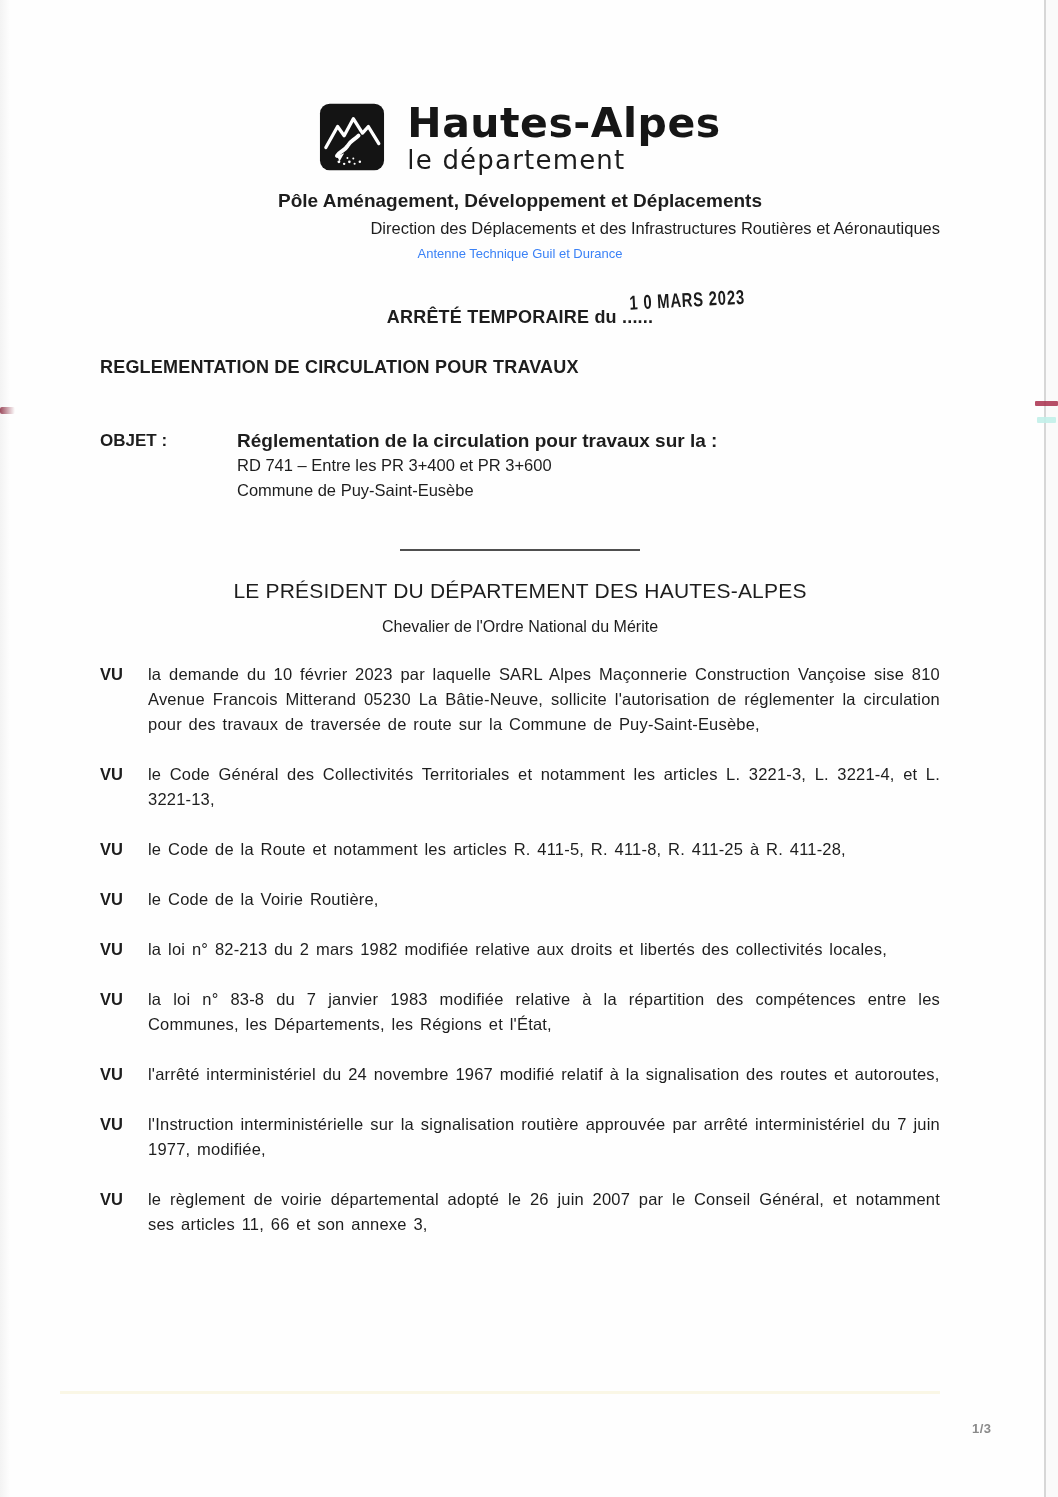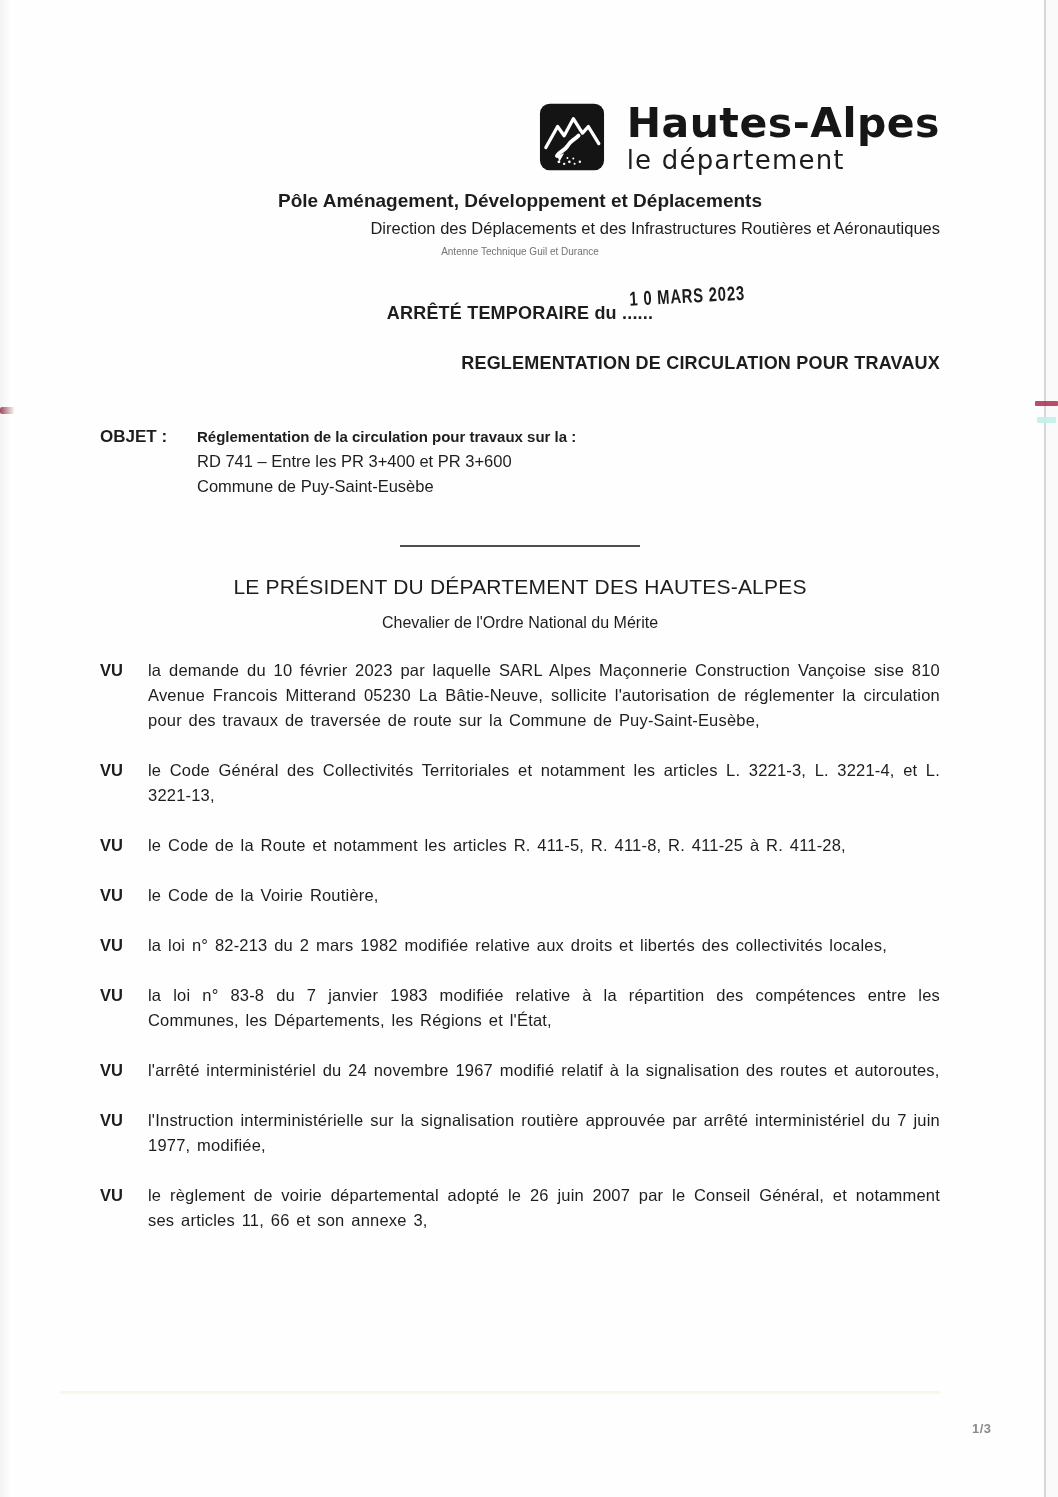--- a/index.html
+++ b/index.html
@@ -39,55 +39,55 @@
   .scan-streak-yellow {
     position:absolute; left:60px; top:1391px; width:880px; height:3px;
     background:#f6f1d2; opacity:.55;
   }
   .content {
     position:absolute; left:100px; top:0; width:840px;
   }
   
   .logo-row {
     padding-top:103px;
-    display:flex; justify-content:flex-end; align-items:flex-start; gap:22px;
+    display:flex; justify-content:center; align-items:flex-start; gap:22px;
   }
   .logo-mark { width:66px; height:68px; flex:none; }
   .logo-text-title {
     font-family:"DejaVu Sans", sans-serif;
     font-size:41px; font-weight:600; letter-spacing:.5px;
     color:#161616; line-height:1.0;
   }
   .logo-text-sub {
     font-family:"DejaVu Sans", sans-serif;
     font-size:26px; font-weight:400; letter-spacing:1.2px;
     color:#1c1c1c; margin-top:1px;
   }
   .org-line1 { text-align:center; font-size:19px; font-weight:700; margin-top:15px; }
   .org-line2 { text-align:right; font-size:16.5px; font-weight:400; margin-top:7px; }
-  .org-line3 { text-align:center; font-size:10px; font-weight:400; margin-top:8px; color:#737373; }
+  .org-line3 { text-align:center; font-size:13px; font-weight:400; margin-top:8px; color:#3b82f6; }
   
   .title-arrete {
     position:relative; text-align:center;
     font-size:18px; font-weight:700; margin-top:46px; letter-spacing:.2px;
   }
   .date-stamp {
     position:absolute; left:calc(50% + 110px); top:-14px;
     font-size:19px; font-weight:700; letter-spacing:1px;
     white-space:nowrap; color:#1b1b1b;
     transform:rotate(-3deg) scale(.78,1.05);
     transform-origin:left bottom;
   }
   .title-reglementation {
-    text-align:right; font-size:18px; font-weight:700; margin-top:29px; letter-spacing:.2px;
-  }
-  
-  .objet { margin-top:50px; display:flex; }
+    text-align:left; font-size:18px; font-weight:700; margin-top:29px; letter-spacing:.2px;
+  }
+  
+  .objet { margin-top:50px; display:flex;gap:40px; }
   .objet-label { flex:none; width:97px; font-size:17px; font-weight:700; line-height:25px; }
-  .objet-line1 { font-size:15px; font-weight:700; line-height:25px; }
+  .objet-line1 { font-size:19px; font-weight:700; line-height:25px; }
   .objet-line2, .objet-line3 { font-size:16.5px; font-weight:400; line-height:25px; }
   
   .divider {
     width:240px; height:2px; background:#4f4f4f; margin:46px auto 0;
   }
   .president-title {
     text-align:center; font-size:21px; font-weight:400; margin-top:28px; letter-spacing:.2px;
   }
   .president-subtitle {
     text-align:center; font-size:16px; margin-top:15px;

